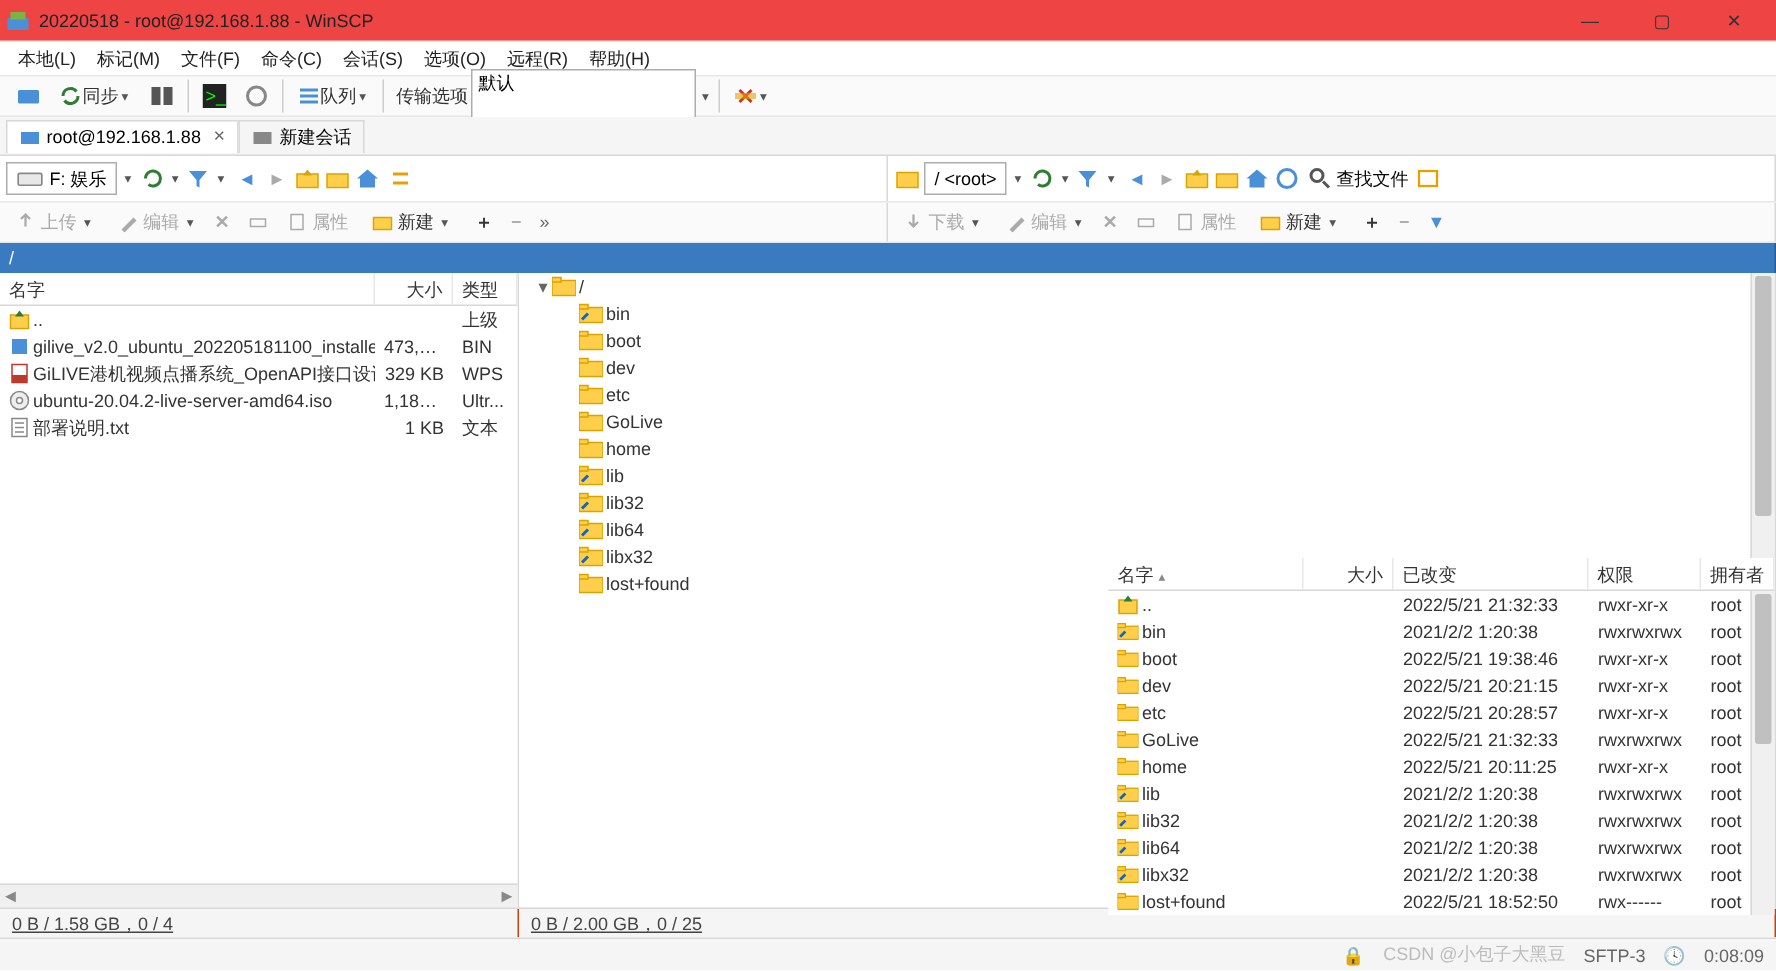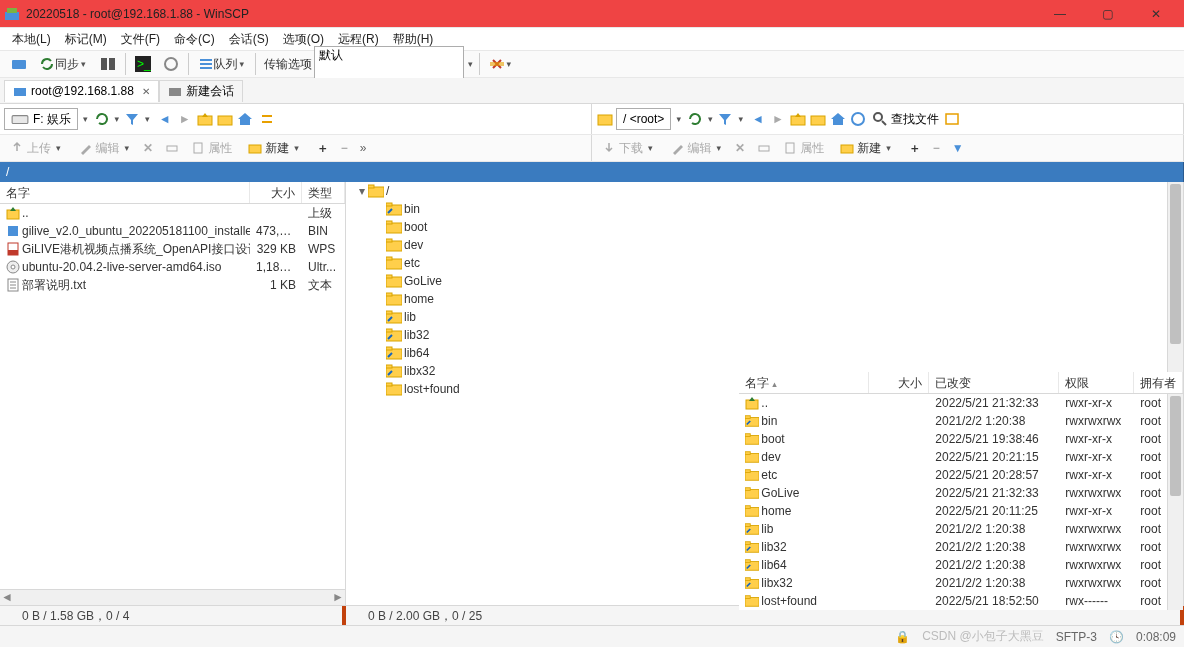--- a/index.html
+++ b/index.html
@@ -43,21 +43,21 @@
 .tree-row { height:18px; display:flex; align-items:center; padding-left:6px; color:#333;}
 .tree-row .indent { display:inline-block;}
 .tree-row .twisty { width:12px; display:inline-flex; align-items:center; justify-content:center; color:#666;}
 .tree-row .ic { width:16px; height:14px; margin-right:2px; display:inline-flex;}
 .right-split { display:flex; flex-direction:column; flex:1; min-height:0;}
 .right-top { height:190px; border-bottom:4px solid #d8d8d8; display:flex; flex-direction:column;}
 .right-bottom { flex:1; display:flex; flex-direction:column; position:relative;align-items:flex-end;}
 .vscroll { width:16px; background:#f0f0f0; border-left:1px solid #d8d8d8; position:relative;}
 .vscroll .thumb { position:absolute; left:2px; right:2px; background:#c0c0c0; border-radius:2px;}
 .footer { height: 20px; display: flex; border-top: 1px solid #d8d8d8; background: #f5f5f5; }
-.footer .half { flex: 1; padding: 2px 22px; color: #444; border-right:4px solid #c2410c;}
+.footer .half { flex: 1; padding: 2px 8px; color: #444; border-right:1px solid #c2410c;text-decoration:underline;}
 .statusbar { height: 22px; display: flex; align-items: center; justify-content: flex-end; padding: 0 8px; gap: 12px; background:#f5f5f5; color:#666; border-top:1px solid #d8d8d8;}
 .statusbar .lock { color:#e8a000; }
 .ic svg { width:100%; height:100%; }
 .folder-ic svg rect { fill:#ffcf4b; stroke:#d9a400;}
 .drive-ic svg rect { fill:#e8e8e8; stroke:#888;}
 .arrow-down { font-size:9px; color:#555; padding:0 2px;}
 .btn-like { border:1px solid transparent; }
 .red-x { color:#c0392b; font-weight:bold;}
 .green-plus { color:#27ae60; font-weight:bold;}
 </style>

